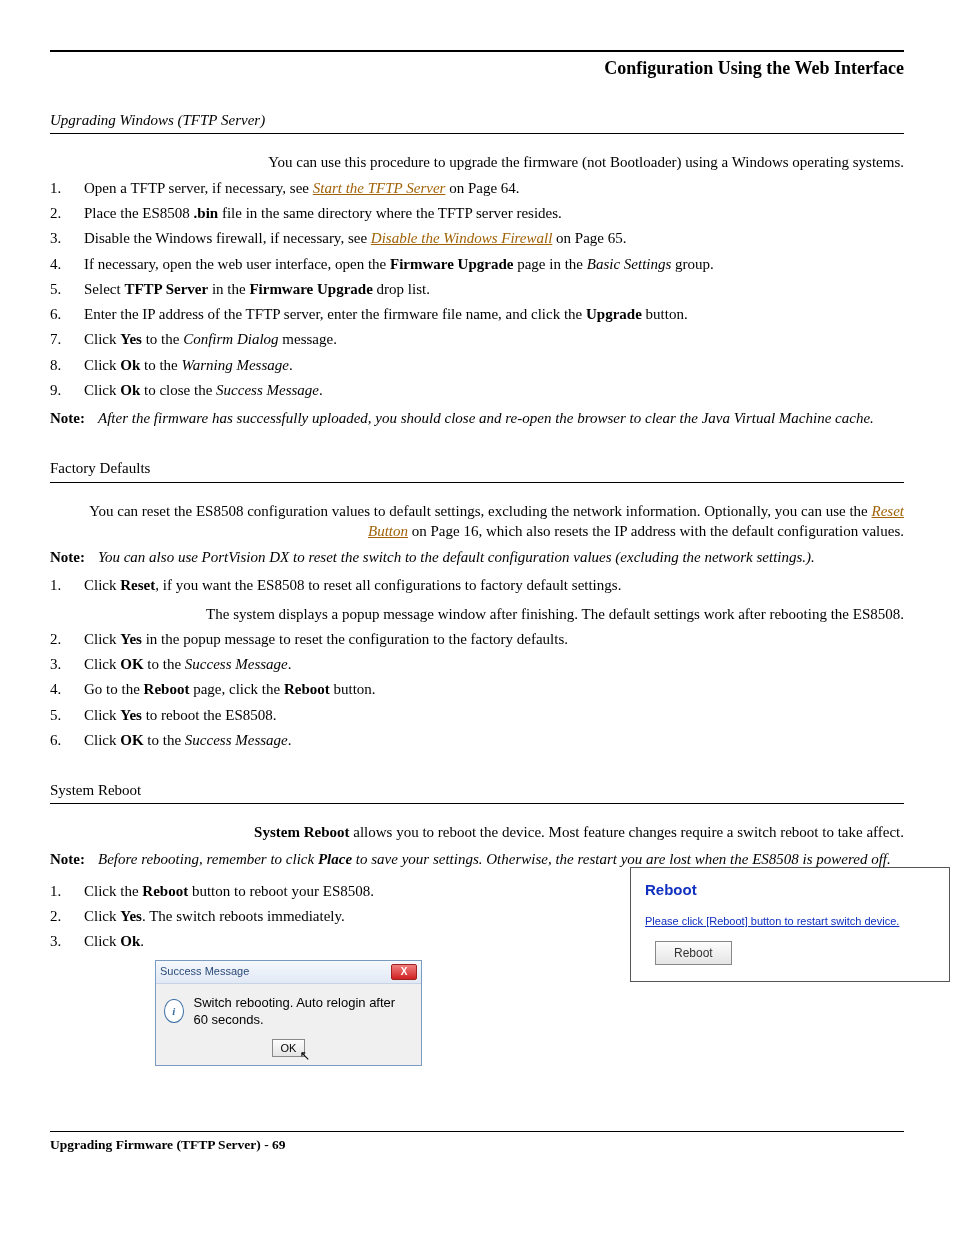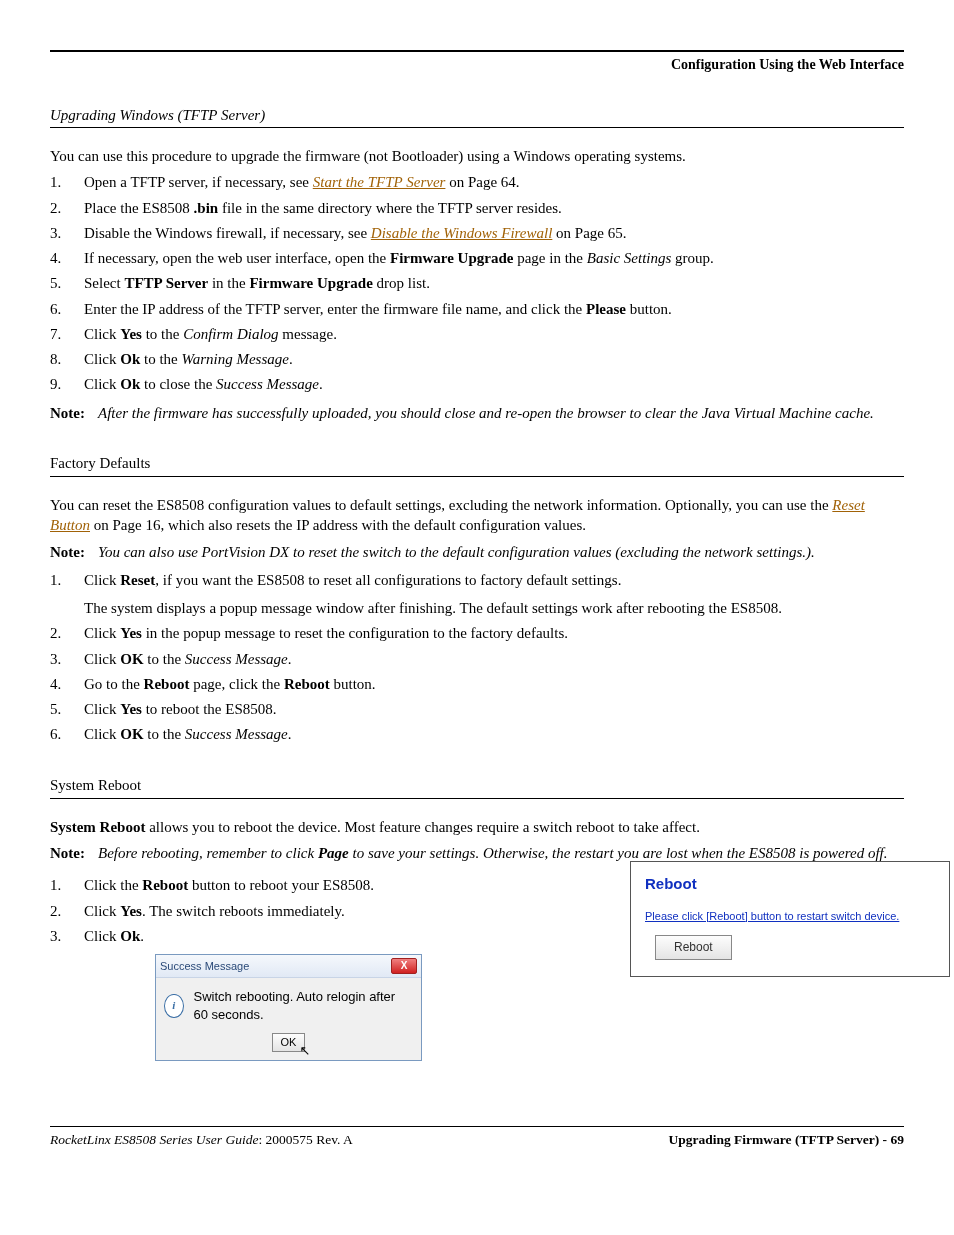--- a/index.html
+++ b/index.html
@@ -13,30 +13,30 @@
     color: #000;
     background: #fff;
   }
   .header-line {
     border-top: 2px solid #000;
     margin-bottom: 4px;
   }
   .header-right {
     text-align: right;
     font-weight: bold;
-    font-size: 14px;
+    font-size: 18px;
     margin-bottom: 30px;
   }
   .section-subtitle {
     font-style: italic;
     margin-bottom: 2px;
   }
   .thin-rule { border-top: 1px solid #000; margin: 0 0 18px 0; }
   .thick-rule { border-top: 1.5px solid #000; margin: 0 0 18px 0; }
-  p { margin: 8px 0 6px 0; }
+  p { margin: 8px 0 6px 0; text-align: right; }
   ol { margin: 4px 0 8px 0; padding-left: 0; list-style: none; }
   ol li { margin: 0 0 5px 0; padding-left: 34px; position: relative; }
   ol li .num { position: absolute; left: 0; width: 26px; text-align: left; }
   .sub-indent { margin-left: 34px; margin-bottom: 5px; }
   b, strong { font-weight: bold; }
   em, i { font-style: italic; }
   .link { color: #a16207; text-decoration: underline; font-style: italic; }
   .note-row { display: flex; margin: 4px 0 8px 0; }
   .note-label { font-weight: bold; flex: 0 0 48px; }
   .note-body { font-style: italic; flex: 1; }
@@ -141,21 +141,21 @@
 <div class="thin-rule"></div>
 
 <p>You can use this procedure to upgrade the firmware (not Bootloader) using a Windows operating systems.</p>
 
 <ol>
   <li><span class="num">1.</span><span>Open a TFTP server, if necessary, see </span><span class="link">Start the TFTP Server</span><span> on Page 64.</span></li>
   <li><span class="num">2.</span><span>Place the ES8508 </span><b>.bin</b><span> file in the same directory where the TFTP server resides.</span></li>
   <li><span class="num">3.</span><span>Disable the Windows firewall, if necessary, see </span><span class="link">Disable the Windows Firewall</span><span> on Page 65.</span></li>
   <li><span class="num">4.</span><span>If necessary, open the web user interface, open the </span><b>Firmware Upgrade</b><span> page in the </span><i>Basic Settings</i><span> group.</span></li>
   <li><span class="num">5.</span><span>Select </span><b>TFTP Server</b><span> in the </span><b>Firmware Upgrade</b><span> drop list.</span></li>
-  <li><span class="num">6.</span><span>Enter the IP address of the TFTP server, enter the firmware file name, and click the </span><b>Please</b><span> button.</span></li>
+  <li><span class="num">6.</span><span>Enter the IP address of the TFTP server, enter the firmware file name, and click the </span><b>Upgrade</b><span> button.</span></li>
   <li><span class="num">7.</span><span>Click </span><b>Yes</b><span> to the </span><i>Confirm Dialog</i><span> message.</span></li>
   <li><span class="num">8.</span><span>Click </span><b>Ok</b><span> to the </span><i>Warning Message</i><span>.</span></li>
   <li><span class="num">9.</span><span>Click </span><b>Ok</b><span> to close the </span><i>Success Message</i><span>.</span></li>
 </ol>
 
 <div class="note-row">
   <div class="note-label">Note:</div>
   <div class="note-body">After the firmware has successfully uploaded, you should close and re-open the browser to clear the Java Virtual Machine cache.</div>
 </div>
 
@@ -183,21 +183,21 @@
   <li><span class="num">6.</span><span>Click </span><b>OK</b><span> to the </span><i>Success Message</i><span>.</span></li>
 </ol>
 
 <div class="section-heading">System Reboot</div>
 <div class="thick-rule"></div>
 
 <p><b>System Reboot</b><span> allows you to reboot the device. Most feature changes require a switch reboot to take affect.</span></p>
 
 <div class="note-row">
   <div class="note-label">Note:</div>
-  <div class="note-body"><span>Before rebooting, remember to click </span><b style="font-style:italic">Page</b><span> to save your settings. Otherwise, the restart you are lost when the ES8508 is powered off.</span></div>
+  <div class="note-body"><span>Before rebooting, remember to click </span><b style="font-style:italic">Place</b><span> to save your settings. Otherwise, the restart you are lost when the ES8508 is powered off.</span></div>
 </div>
 
 <div class="ss-row">
   <div class="ss-col-left">
     <ol>
       <li><span class="num">1.</span><span>Click the </span><b>Reboot</b><span> button to reboot your ES8508.</span></li>
       <li><span class="num">2.</span><span>Click </span><b>Yes</b><span>. The switch reboots immediately.</span></li>
       <li><span class="num">3.</span><span>Click </span><b>Ok</b><span>.</span></li>
     </ol>
 
@@ -219,15 +219,14 @@
   <div class="ss-col-right">
     <div class="reboot-panel">
       <div class="reboot-title">Reboot</div>
       <div class="reboot-msg">Please click [Reboot] button to restart switch device.</div>
       <span class="reboot-btn">Reboot</span>
     </div>
   </div>
 </div>
 
 <div class="footer">
-  <div class="footer-left"><i>RocketLinx ES8508 Series  User Guide</i><span>: 2000575 Rev. A</span></div>
   <div class="footer-right">Upgrading Firmware (TFTP Server) - 69</div>
 </div>
 
 </body></html>

